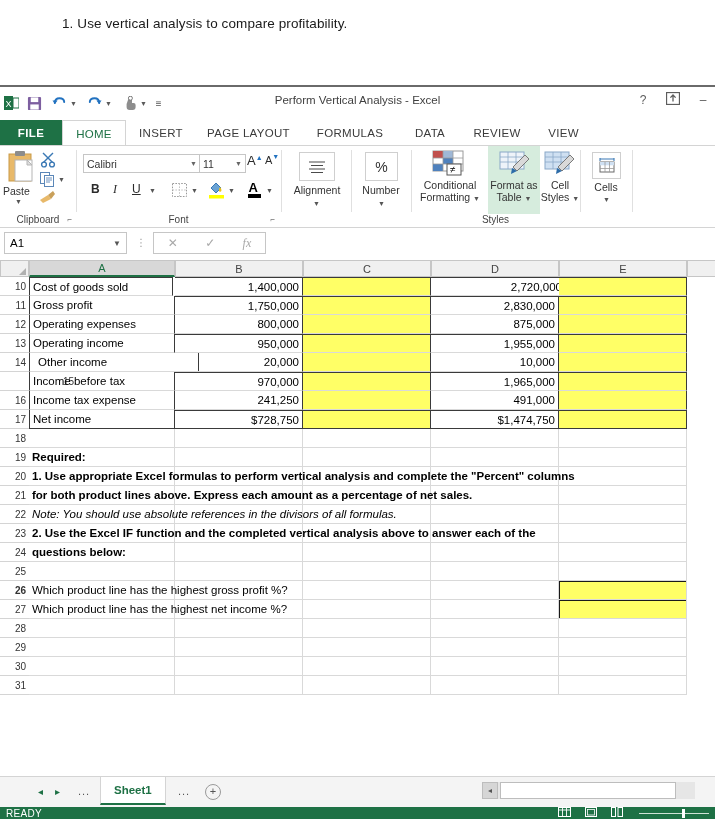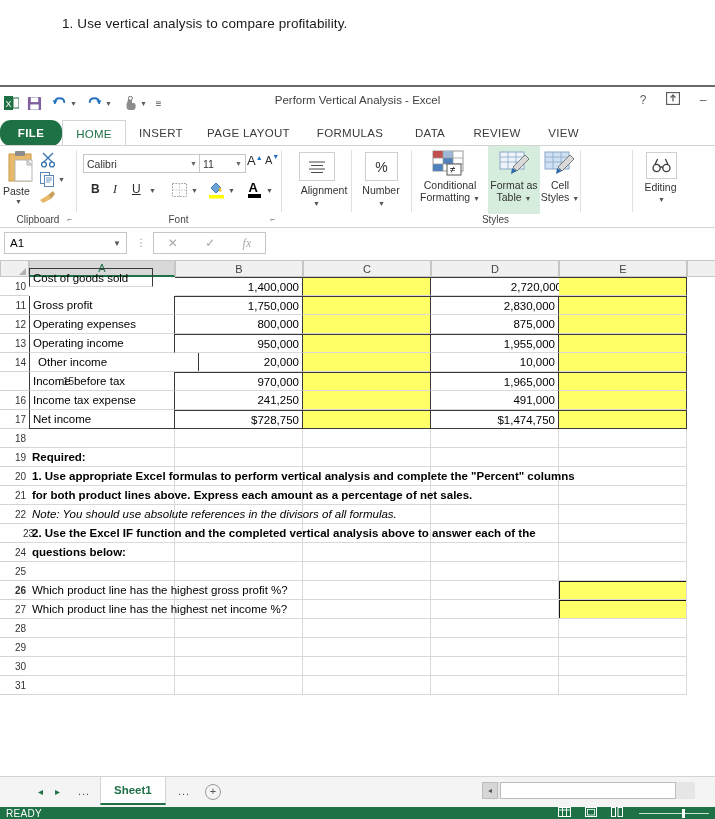--- a/index.html
+++ b/index.html
@@ -32,21 +32,21 @@
     position:absolute; left:0; right:0; top:7px; text-align:center;
     font-size:11.5px; color:#3f3f3f;
   }
   .winbtns{ position:absolute; right:4px; top:5px; display:flex; gap:14px; align-items:center;}
   .winbtns span{ font-size:12px; color:#5d5d5d; width:16px; text-align:center;}
   
   .tabs{ position:relative; height:26px; background:#fff; }
   .tab-file{
     position:absolute; left:0; top:0; width:62px; height:26px;
     background:#1e7145; color:#fff; font-size:11.5px; font-weight:bold;
-    display:flex; align-items:center; justify-content:center; letter-spacing:.4px;border-radius:11px;
+    display:flex; align-items:center; justify-content:center; letter-spacing:.4px;
   }
   .tab{
     position:absolute; top:0; height:26px; font-size:11.5px; color:#3b3b3b;
     display:flex; align-items:center; justify-content:center; letter-spacing:.3px;
   }
   .tab.active{ color:#1e7145; border:1px solid #d4d4d4; border-bottom:none; background:#fff;}
   .tabs:after{content:"";position:absolute;left:0;right:0;bottom:0;height:1px;background:#d4d4d4;}
   
   .ribbon{
     position:relative; height:81px; background:#fff;
@@ -302,21 +302,21 @@
       <div class="dlg" style="right:5px">⌐</div>
     </div>
     <div class="vsep" style="left:281px"></div>
 
     <div class="grp" style="left:282px;width:68px">
       <div class="btnbox" style="position:absolute;left:17px;top:6px;width:34px;height:27px;display:flex;align-items:center;justify-content:center">
         <svg width="18" height="14" viewBox="0 0 18 14">
             <path d="M1 2h16M3 5.5h12M1 9h16M3 12.5h12" stroke="#4a4a4a" stroke-width="1.2"></path>
           </svg>
       </div>
-      <div class="bigbtn" style="left:8px;top:38px;width:68px">Alignment</div>
+      <div class="bigbtn" style="left:1px;top:38px;width:68px">Alignment</div>
       <div style="position:absolute;left:31px;top:54px;font-size:7px;color:#555">▼</div>
     </div>
     <div class="vsep" style="left:351px"></div>
 
     <div class="grp" style="left:352px;width:58px">
       <div class="btnbox" style="position:absolute;left:13px;top:6px;width:31px;height:27px;display:flex;align-items:center;justify-content:center;font-size:14px;color:#333">%</div>
       <div class="bigbtn" style="left:0;top:38px;width:58px">Number</div>
       <div style="position:absolute;left:26px;top:54px;font-size:7px;color:#555">▼</div>
     </div>
     <div class="vsep" style="left:411px"></div>
@@ -363,33 +363,34 @@
       </div>
       <div class="bigbtn" style="left:128px;top:33px;width:40px">
         <span>Cell Styles</span>
         <span style="font-size:7px;color:#555">▼</span>
       </div>
 
       <div class="grp-label">Styles</div>
     </div>
     <div class="vsep" style="left:580px"></div>
 
+    <div class="grp" style="left:581px;width:50px">
+      <div class="btnbox" style="position:absolute;left:11px;top:6px;width:27px;height:25px;display:flex;align-items:center;justify-content:center">
+        <svg width="18" height="17" viewBox="0 0 18 17">
+            <path d="M2 2 H16 M2 1 V4 M16 1 V4 M9 2.5 v0" stroke="#3b79b5" stroke-width="1.1"></path>
+            <rect x="2" y="5" width="14" height="10" fill="#fff" stroke="#6a6a6a"></rect>
+            <rect x="2" y="5" width="14" height="3.3" fill="#cfe0f2"></rect>
+            <path d="M2 11.5 H16 M7 5 V15 M11.5 5 V15" stroke="#9a9a9a" stroke-width="0.8"></path>
+          </svg>
+      </div>
+      <div class="bigbtn" style="left:0;top:35px;width:50px">Cells</div>
+      <div style="position:absolute;left:22px;top:50px;font-size:7px;color:#555">▼</div>
+    </div>
     <div class="vsep" style="left:632px"></div>
 
-    <div class="grp" style="left:633px;width:55px">
-      <div class="btnbox" style="position:absolute;left:13px;top:6px;width:29px;height:25px;display:flex;align-items:center;justify-content:center">
-        <svg width="19" height="15" viewBox="0 0 19 15">
-            <circle cx="4.6" cy="10" r="3.6" fill="none" stroke="#3b3b3b" stroke-width="1.3"></circle>
-            <circle cx="14.4" cy="10" r="3.6" fill="none" stroke="#3b3b3b" stroke-width="1.3"></circle>
-            <path d="M3 6.6 L5.6 1 M16 6.6 L13.4 1 M8.2 9 h2.6" stroke="#3b3b3b" stroke-width="1.3"></path>
-          </svg>
-      </div>
-      <div class="bigbtn" style="left:0;top:35px;width:55px">Editing</div>
-      <div style="position:absolute;left:25px;top:50px;font-size:7px;color:#555">▼</div>
-    </div>
   </div>
 
   <div class="fbar">
     <div class="namebox">
       <span>A1</span>
       <span class="dd">▼</span>
     </div>
     <div class="fb-dots">⋮</div>
     <div class="fb-icons">
       <span>✕</span>
@@ -405,21 +406,21 @@
     <div class="colhdr sel" style="left:29px;width:146px">A</div>
     <div class="colhdr" style="left:175px;width:128px">B</div>
     <div class="colhdr" style="left:303px;width:128px">C</div>
     <div class="colhdr" style="left:431px;width:128px">D</div>
     <div class="colhdr" style="left:559px;width:128px">E</div>
     <div class="colhdr" style="left:687px;width:28px;border-right:none"></div>
 
     <div id="rows-host">
         <div class="rowhdr" style="top: 17px;">10</div>
         <div class="rowline" style="top: 35px;"></div>
-        <div class="cell" style="left: 29px; width: 124px; top: 8px; border-left: 1px solid rgb(58, 58, 58); border-right: 1px solid rgb(58, 58, 58); border-top: 1px solid rgb(58, 58, 58);">Cost of goods sold</div>
+        <div class="cell" style="left: 29px; width: 144px; top: 17px; border-left: 1px solid rgb(58, 58, 58); border-right: 1px solid rgb(58, 58, 58); border-top: 1px solid rgb(58, 58, 58);">Cost of goods sold</div>
         <div class="cell num" style="left: 175px; width: 128px; top: 17px; border-right: 1px solid rgb(58, 58, 58); border-top: 1px solid rgb(58, 58, 58);">1,400,000</div>
         <div class="cell yel" style="left: 303px; width: 128px; top: 17px; border-right: 1px solid rgb(58, 58, 58); border-top: 1px solid rgb(58, 58, 58);"></div>
         <div class="cell num" style="left: 431px; width: 135px; top: 17px; border-right: 1px solid rgb(58, 58, 58); border-top: 1px solid rgb(58, 58, 58);">2,720,000</div>
         <div class="cell yel" style="left: 559px; width: 128px; top: 17px; border-right: 1px solid rgb(58, 58, 58); border-top: 1px solid rgb(58, 58, 58);"></div>
         <div class="rowhdr" style="top: 36px;">11</div>
         <div class="rowline" style="top: 54px;"></div>
         <div class="cell" style="left: 29px; width: 146px; top: 36px; border-left: 1px solid rgb(58, 58, 58); border-right: 1px solid rgb(58, 58, 58);">Gross profit</div>
         <div class="cell num" style="left: 175px; width: 128px; top: 36px; border-top: 1px solid rgb(58, 58, 58); border-right: 1px solid rgb(58, 58, 58);">1,750,000</div>
         <div class="cell yel" style="left: 303px; width: 128px; top: 36px; border-top: 1px solid rgb(58, 58, 58); border-right: 1px solid rgb(58, 58, 58);"></div>
         <div class="cell num" style="left: 431px; width: 128px; top: 36px; border-top: 1px solid rgb(58, 58, 58); border-right: 1px solid rgb(58, 58, 58);">2,830,000</div>
@@ -494,21 +495,21 @@
         <div class="cell" style="left: 303px; width: 128px; top: 226px;"></div>
         <div class="cell num" style="left: 431px; width: 128px; top: 226px;"></div>
         <div class="cell" style="left: 559px; width: 128px; top: 226px;"></div>
         <div class="rowhdr" style="top: 245px;">22</div>
         <div class="rowline" style="top: 263px;"></div>
         <div class="cell ital" style="left: 29px; width: 658px; top: 245px; border-right: none; z-index: 3; background: transparent;">Note:  You should use absolute references in the divisors of all formulas.</div>
         <div class="cell num" style="left: 175px; width: 128px; top: 245px;"></div>
         <div class="cell" style="left: 303px; width: 128px; top: 245px;"></div>
         <div class="cell num" style="left: 431px; width: 128px; top: 245px;"></div>
         <div class="cell" style="left: 559px; width: 128px; top: 245px;"></div>
-        <div class="rowhdr" style="top: 264px; margin-left: 8px;">23</div>
+        <div class="rowhdr" style="top: 264px;">23</div>
         <div class="rowline" style="top: 282px;"></div>
         <div class="cell bold" style="left: 29px; width: 658px; top: 264px; border-right: none; z-index: 3; background: transparent;">2.  Use the Excel IF function and the completed vertical analysis above to answer each of the</div>
         <div class="cell num" style="left: 175px; width: 128px; top: 264px;"></div>
         <div class="cell" style="left: 303px; width: 128px; top: 264px;"></div>
         <div class="cell num" style="left: 431px; width: 128px; top: 264px;"></div>
         <div class="cell" style="left: 559px; width: 128px; top: 264px;"></div>
         <div class="rowhdr" style="top: 283px;">24</div>
         <div class="rowline" style="top: 301px;"></div>
         <div class="cell bold" style="left: 29px; width: 146px; top: 283px;">    questions below:</div>
         <div class="cell num" style="left: 175px; width: 128px; top: 283px;"></div>

